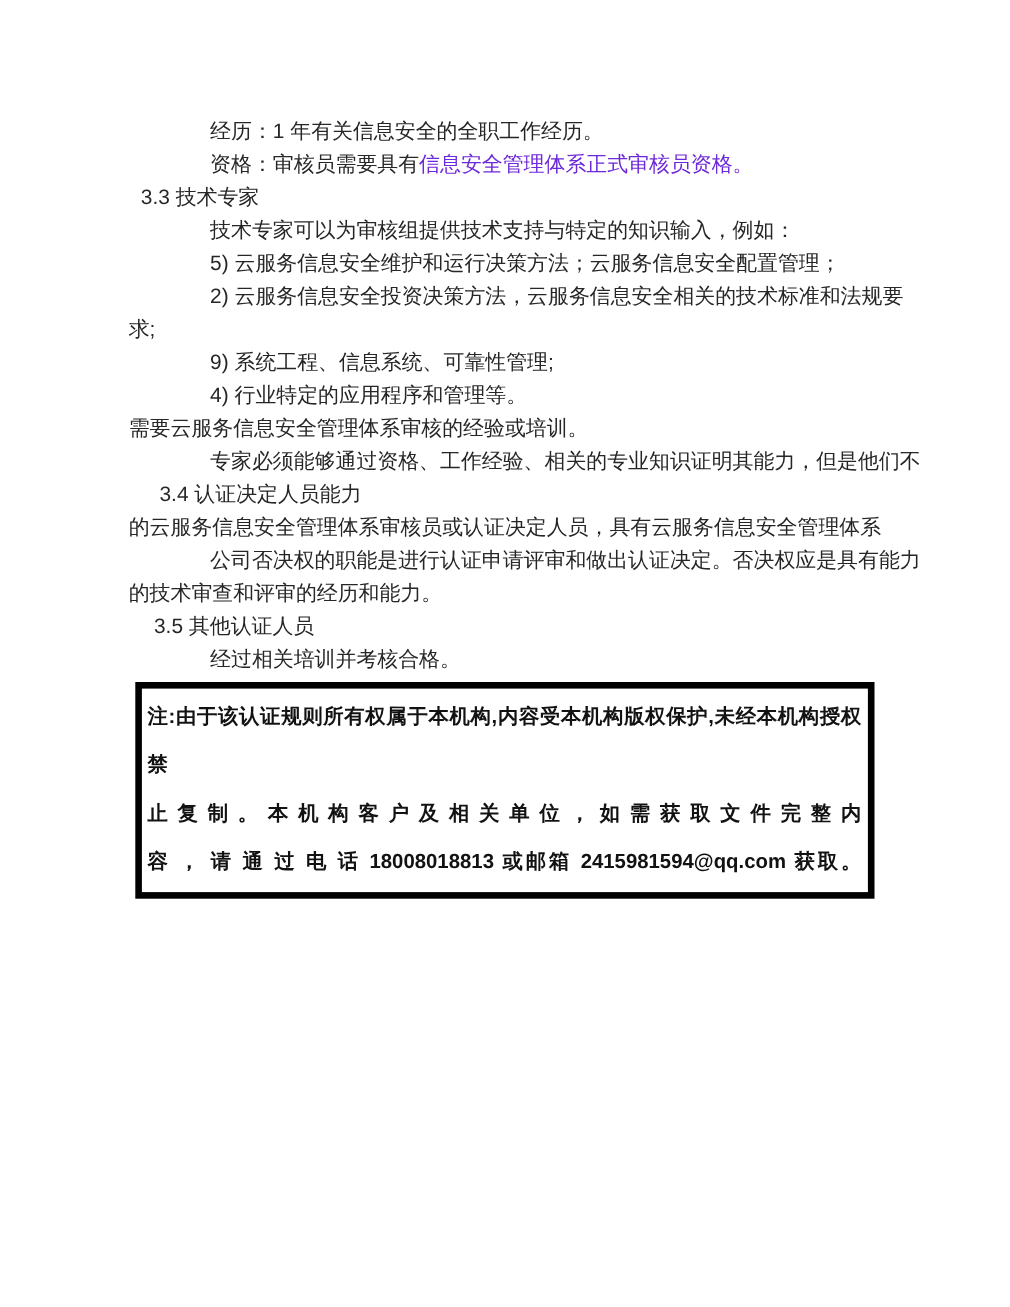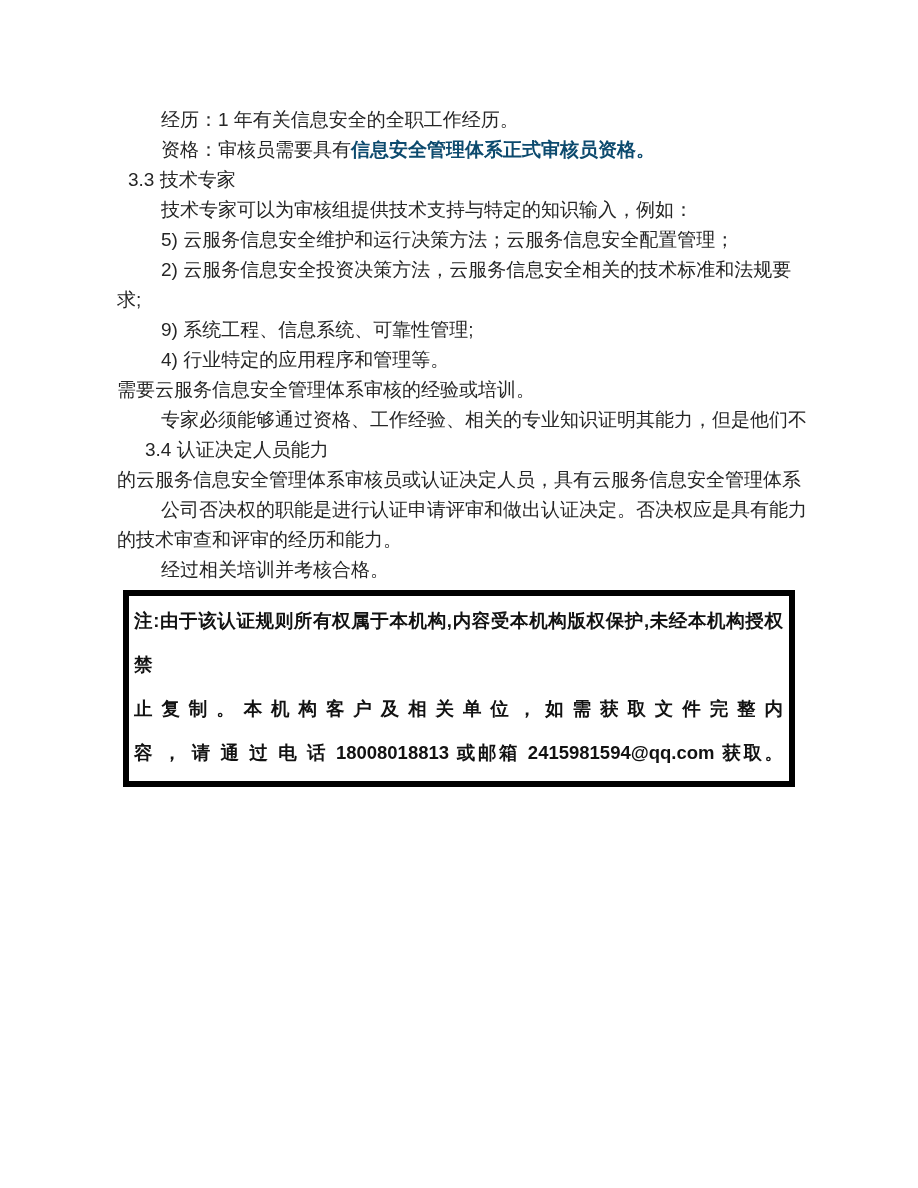--- a/index.html
+++ b/index.html
@@ -15,26 +15,26 @@
   }
   .doc {
     padding: 105px 0 0 117px;
     color: #262626;
     font-size: 19px;
   }
   .line {
     line-height: 30px;
     white-space: pre;
   }
-  .indent { margin-left: 44px; }
+  .indent { margin-left: 74px; }
   .flush  { margin-left: 0; }
   .h33    { margin-left: 11px; }
   .h34    { margin-left: 28px; }
   .h35    { margin-left: 23px; }
-  .red    { color: #0c4a6e; font-weight: bold; }
+  .red    { color: #6d28d9; }
   .note-box {
     margin-top: 5px;
     margin-left: 6px;
     width: 649px;
     border: 6px solid #000000;
     padding: 3px 6px 6px 5px;
     font-weight: 700;
     font-size: 18.5px;
     color: #121212;
   }
@@ -74,20 +74,21 @@
   <div class="line indent">专家必须能够通过资格、工作经验、相关的专业知识证明其能力，但是他们不</div>
 
   <div class="line h34">3.4 认证决定人员能力</div>
 
   <div class="line flush">的云服务信息安全管理体系审核员或认证决定人员，具有云服务信息安全管理体系</div>
 
   <div class="line indent">公司否决权的职能是进行认证申请评审和做出认证决定。否决权应是具有能力</div>
 
   <div class="line flush">的技术审查和评审的经历和能力。</div>
 
+  <div class="line h35">3.5 其他认证人员</div>
 
   <div class="line indent">经过相关培训并考核合格。</div>
 
   <div class="note-box">
     <div class="note-line">注:由于该认证规则所有权属于本机构,内容受本机构版权保护,未经本机构授权 禁</div>
     <div class="note-line">止 复 制 。 本 机 构 客 户 及 相 关 单 位 ， 如 需 获 取 文 件 完 整 内</div>
     <div class="note-line"><span>容 ， 请 通 过 电 话 </span><span>18008018813</span><span> 或邮箱 </span><span>2415981594@qq.com</span><span> 获取。</span></div>
   </div>
 
 </div>

